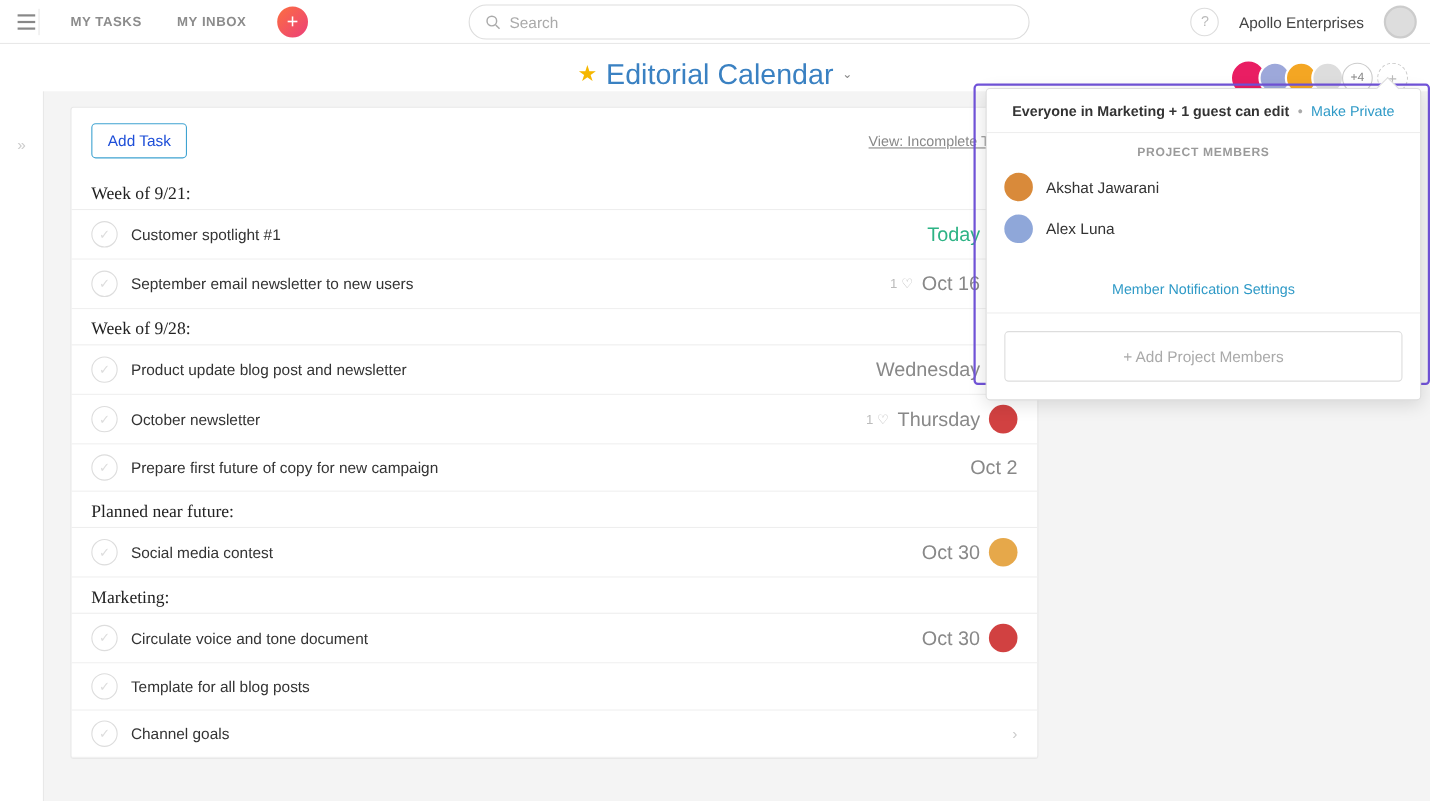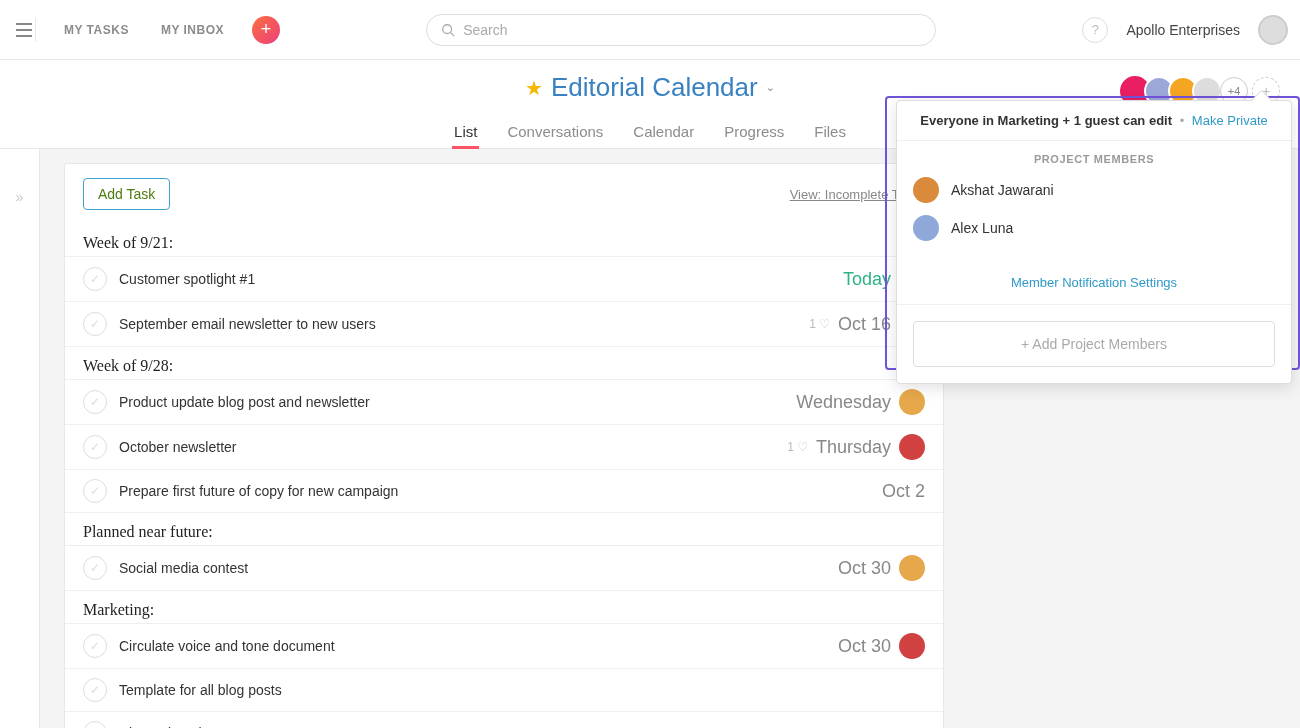--- a/index.html
+++ b/index.html
@@ -1,19 +1,19 @@
 <!DOCTYPE html>
 <html><head>
 <meta charset="utf-8">
 <style>
 * { box-sizing: border-box; margin: 0; padding: 0; }
 body { font-family: -apple-system, BlinkMacSystemFont, "Segoe UI", Helvetica, Arial, sans-serif; font-size: 14px; color: #333; background: #fff; }
 
 
-.topbar { height: 60px; display: flex; align-items: center; border-bottom: 1px solid #e8e8e8; padding: 0 12px; gap: 8px; }
+.topbar { height: 40px; display: flex; align-items: center; border-bottom: 1px solid #e8e8e8; padding: 0 12px; gap: 8px; }
 .hamburger { width: 24px; height: 24px; display: flex; flex-direction: column; justify-content: center; gap: 4px; cursor: pointer; padding: 0 4px; border-right: 1px solid #e8e8e8; padding-right: 16px; margin-right: 8px; }
 .hamburger span { height: 2px; background: #888; width: 16px; }
 .nav-link { color: #8c8c8c; font-size: 12px; letter-spacing: 0.5px; font-weight: 600; padding: 0 12px; cursor: pointer; text-transform: uppercase; }
 .add-btn { width: 28px; height: 28px; border-radius: 50%; background: linear-gradient(135deg, #fc6e40, #ec407a); color: #fff; display: flex; align-items: center; justify-content: center; font-size: 18px; cursor: pointer; margin-left: 8px; }
 .search-wrap { flex: 1; display: flex; justify-content: center; }
 .search { width: 510px; height: 32px; border: 1px solid #ddd; border-radius: 16px; display: flex; align-items: center; padding: 0 14px; color: #aaa; gap: 8px; }
 .search svg { width: 14px; height: 14px; }
 .help-btn { width: 26px; height: 26px; border: 1px solid #ddd; border-radius: 50%; display: flex; align-items: center; justify-content: center; color: #bbb; cursor: pointer; font-size: 13px; }
 .workspace { color: #444; font-size: 14px; margin: 0 10px; }
 .avatar-top { width: 30px; height: 30px; border-radius: 50%; border: 2px solid #ccc; background: #ddd; }
@@ -38,21 +38,21 @@
 .m-av.c4 { background: #ddd; }
 .plus-count { width: 28px; height: 28px; border: 1px solid #ccc; border-radius: 50%; display: flex; align-items: center; justify-content: center; font-size: 11px; color: #888; margin-left: -2px; background: #fff; }
 .add-member-circle { width: 28px; height: 28px; border: 1px dashed #ccc; border-radius: 50%; display: flex; align-items: center; justify-content: center; color: #bbb; margin-left: 4px; cursor: pointer; }
 
 
 .main-wrap { display: flex; }
 .sidebar-mini { width: 40px; border-right: 1px solid #e8e8e8; min-height: 680px; padding-top: 40px; text-align: center; color: #ccc; }
 .content { flex: 1; background: #f4f4f4; padding: 24px; padding-top: 14px; position: relative; }
 .task-pane { background: #fff; border: 1px solid #e8e8e8; border-radius: 3px; max-width: 880px; }
 .pane-top { display: flex; justify-content: space-between; align-items: center; padding: 14px 18px; }
-.add-task { border: 1px solid #3fa3d1; color: #4d7c0f; background: #fff; padding: 7px 14px; border-radius: 4px; cursor: pointer; font-size: 14px; }
+.add-task { border: 1px solid #3fa3d1; color: #1d4ed8; background: #fff; padding: 7px 14px; border-radius: 4px; cursor: pointer; font-size: 14px; }
 .view-label { color: #888; text-decoration: underline; cursor: pointer; font-size: 13px; }
 
 .section { padding: 10px 18px 4px; font-size: 16px; color: #222; border-bottom: 1px solid #eee; font-family: Georgia, serif; }
 .task { display: flex; align-items: center; padding: 9px 18px; border-bottom: 1px solid #f0f0f0; gap: 12px; cursor: pointer; position: relative; }
 .check { width: 24px; height: 24px; border: 1.5px solid #ddd; border-radius: 50%; flex-shrink: 0; display: flex; align-items: center; justify-content: center; color: #ddd; font-size: 12px; }
 .task-title { flex: 1; color: #333; font-size: 14px; }
 .task-meta { display: flex; align-items: center; gap: 8px; }
 .due { font-size: 18px; color: #888; }
 .due.today { color: #2db385; }
 .like { color: #bbb; font-size: 12px; display: flex; align-items: center; gap: 2px; }
@@ -143,27 +143,20 @@
         <div class="member-row">
           <div class="member-av bl"></div>
           <div>Alex Luna</div>
         </div>
         <div class="member-row"></div>
       </div>
     <div class="notif-link">Member Notification Settings</div>
     <div class="add-input">+ Add Project Members</div>
   </div>
 
-  <div class="tabs-row" id="tabs-row">
-      <div class="tab active">List</div>
-      <div class="tab">Conversations</div>
-      <div class="tab">Calendar</div>
-      <div class="tab">Progress</div>
-      <div class="tab">Files</div>
-    </div>
 </div>
 
 <div class="main-wrap">
   <div class="sidebar-mini">
     <span>»</span>
   </div>
   <div class="content">
     <div class="task-pane">
       <div class="pane-top">
         <button class="add-task">Add Task</button>

